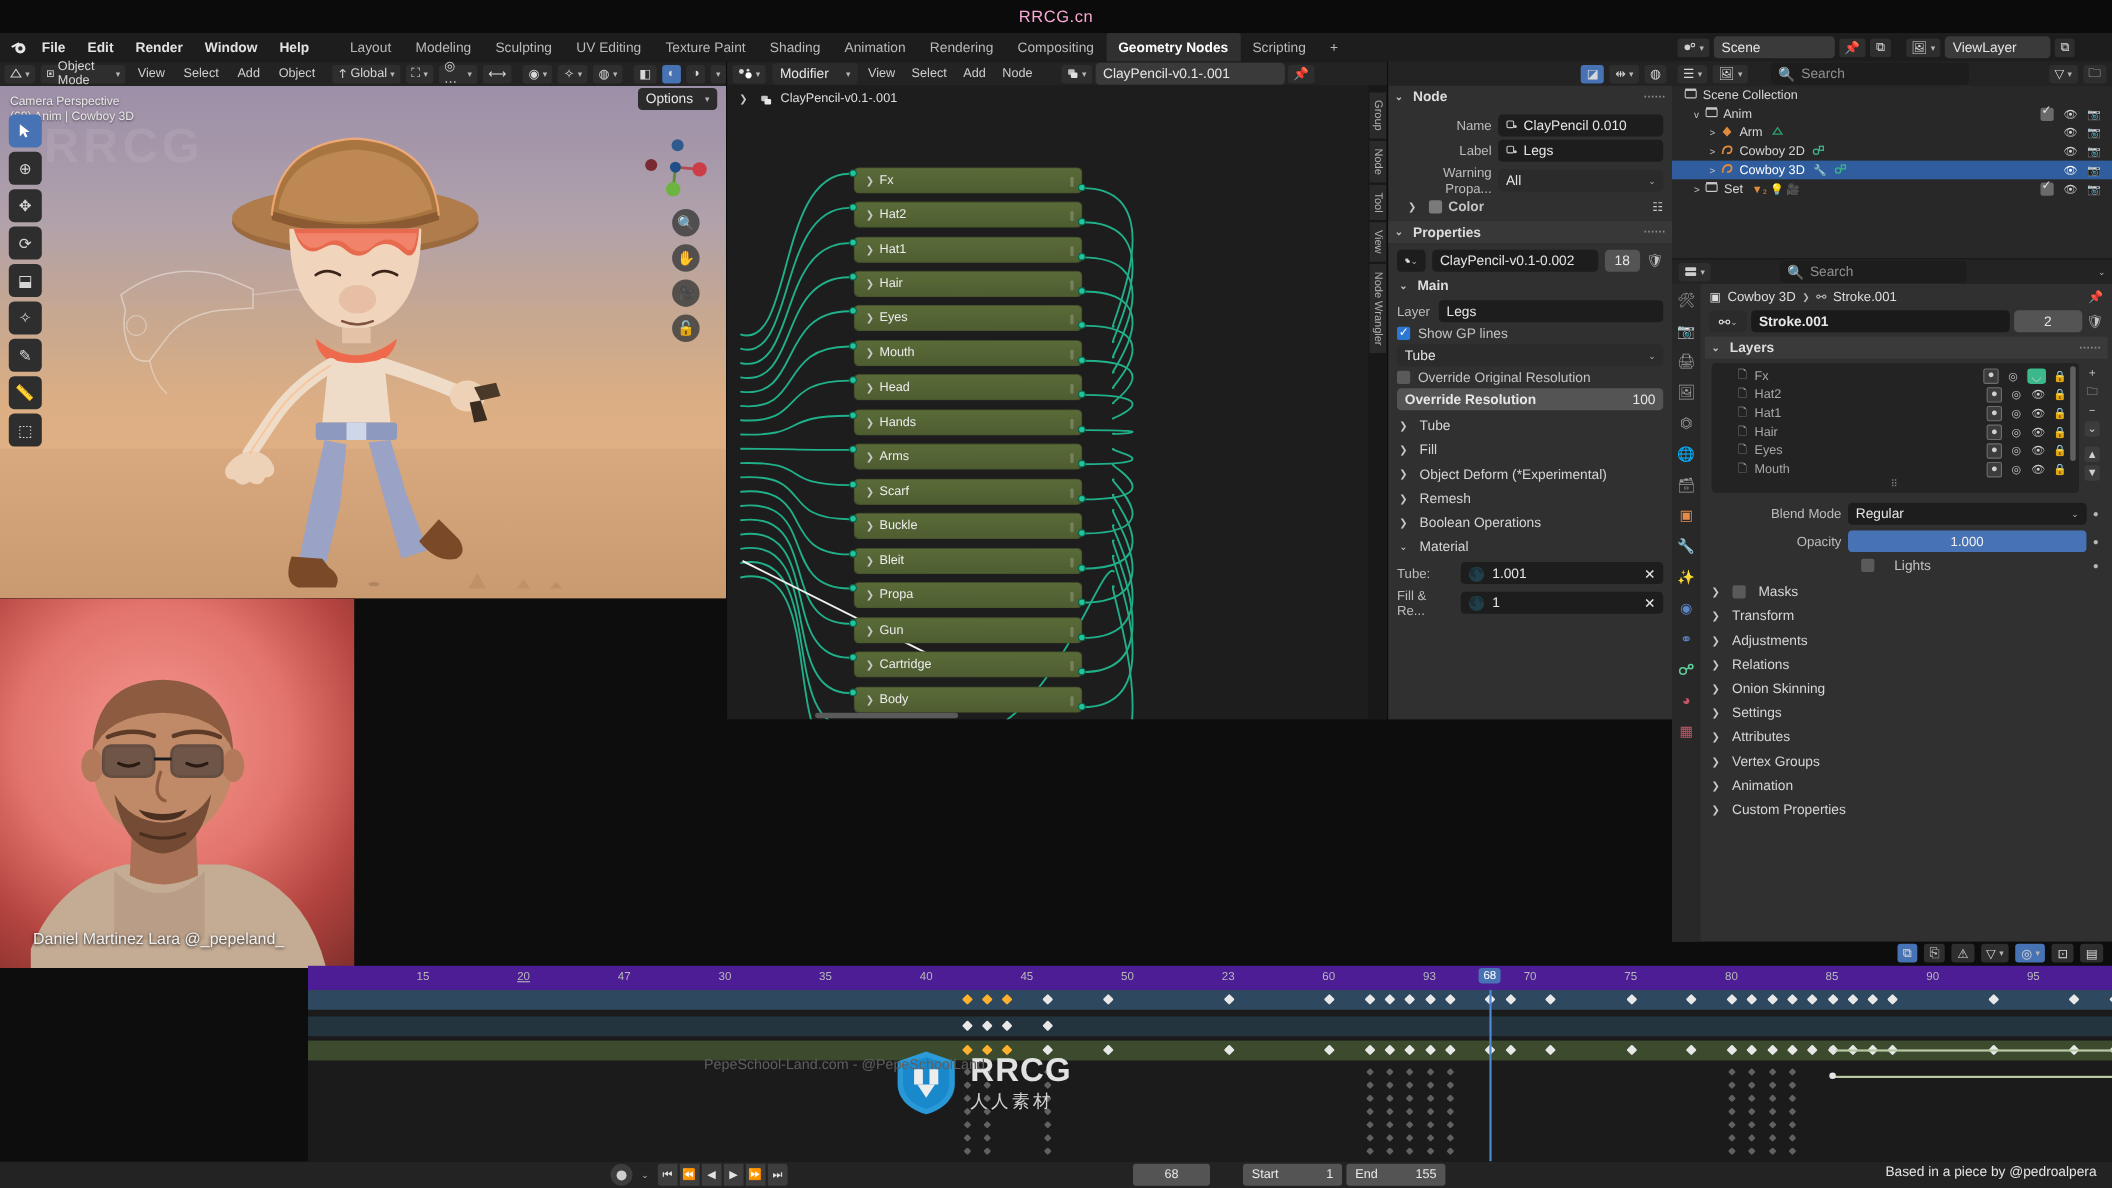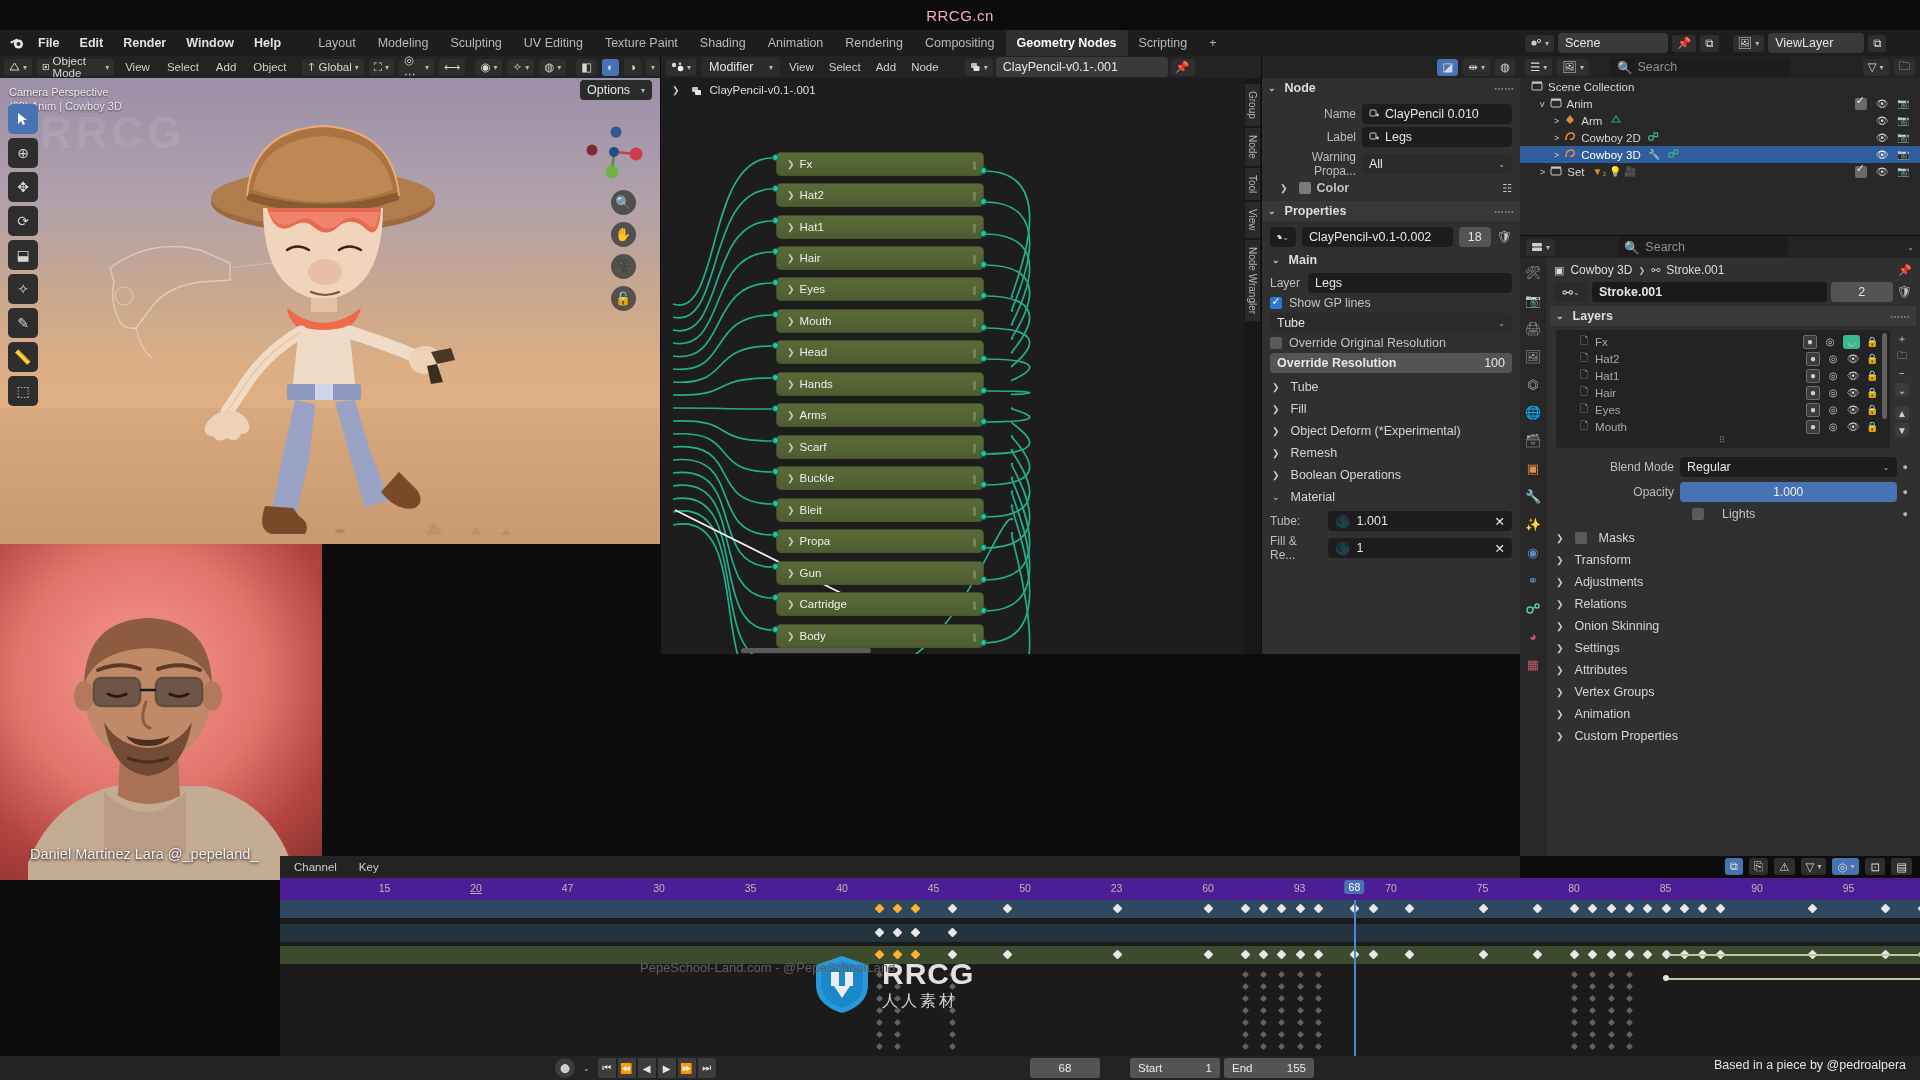--- a/index.html
+++ b/index.html
@@ -1074,24 +1074,20 @@
             <span>Animation</span>
           </div>
           <div class="accordion">
             <span class="tri">❯</span>
             <span>Custom Properties</span>
           </div>
         </div>
     </div>
   </div>
 
-  <div id="dopehdr">
-    <div class="hmenu">Channel</div>
-    <div class="hmenu">Key</div>
-  </div>
   <div id="dopetools">
     <div class="hbtn on">⧉</div>
     <div class="hbtn">⎘</div>
     <div class="hbtn">⚠</div>
     <div class="hbtn">▽<span class="chev">▾</span></div>
     <div class="hbtn on">◎<span class="chev">▾</span></div>
     <div class="hbtn">⊡</div>
     <div class="hbtn">▤</div>
   </div>
 

